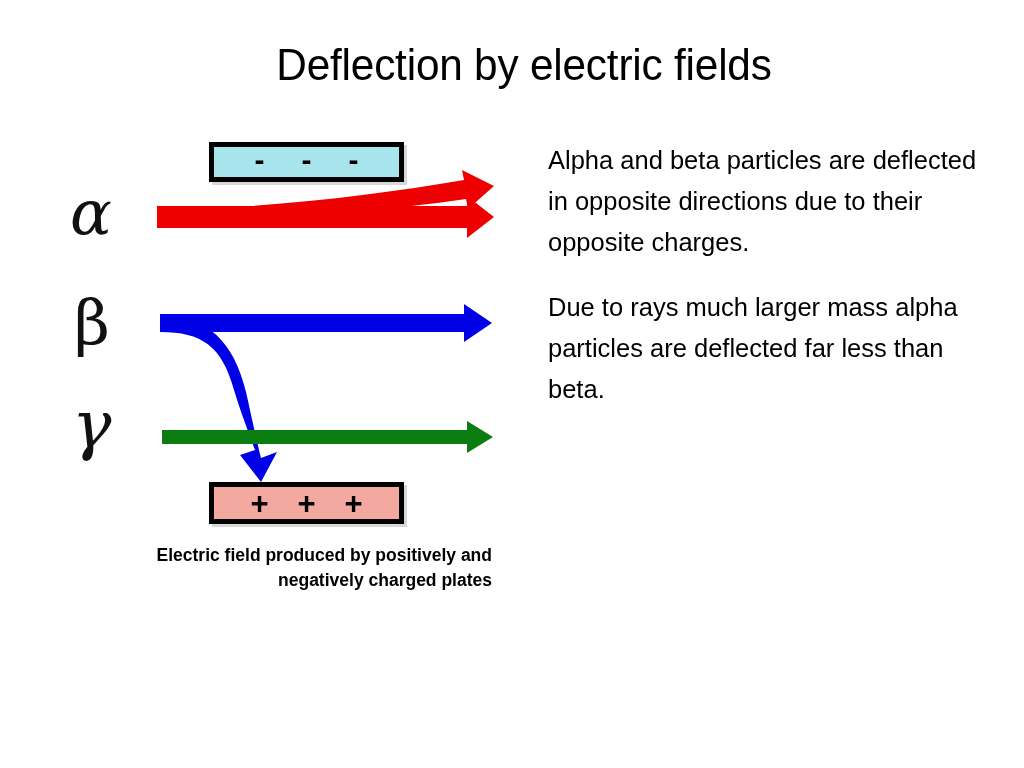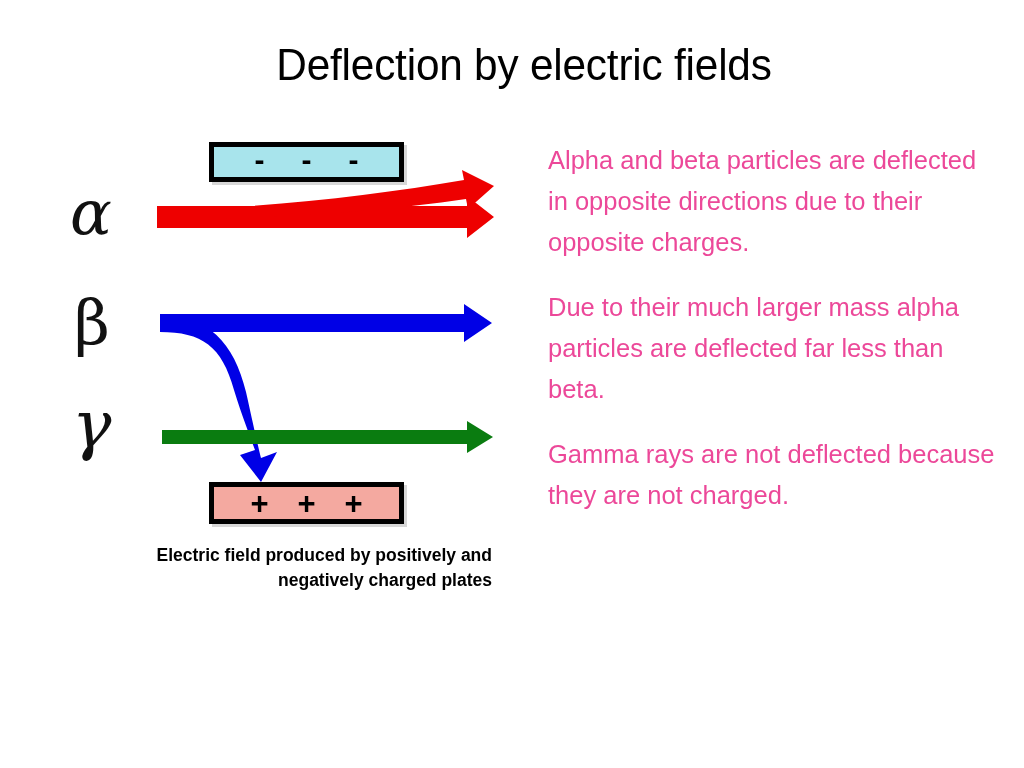--- a/index.html
+++ b/index.html
@@ -129,21 +129,21 @@
   
   #explanation {
     position: absolute;
     left: 536px;
     top: 140px;
     width: 452px;
   }
   .para {
     font-size: 25.5px;
     line-height: 41px;
-    color: #ec4899;
+    color: #000000;
     margin: 0 0 24px 0;
     font-family: "Liberation Sans", sans-serif;
   }
   #para-gamma { margin-bottom: 0; }
 
   #arrow-layer {
     position: absolute;
     left: 0; top: 0;
     width: 520px;
     height: 660px;
@@ -210,17 +210,16 @@
       <g>
         <path d="M 150 430 L 455 430 L 455 421 L 481 437 L 455 453 L 455 444 L 150 444 Z" fill="#0A7C10"></path>
       </g>
     </svg>
 
     <div id="plate-caption">Electric field produced by positively and negatively charged plates</div>
   </div>
 
   <div id="explanation">
     <p class="para" id="para-alpha-beta">Alpha and beta particles are deflected in opposite directions due to their opposite charges.</p>
-    <p class="para" id="para-mass">Due to their much larger mass alpha particles are deflected far less than beta.</p>
-    <p class="para" id="para-gamma">Gamma rays are not deflected because they are not charged.</p>
+    <p class="para" id="para-mass">Due to rays much larger mass alpha particles are deflected far less than beta.</p>
   </div>
 
 </div>
 
 </body></html>

